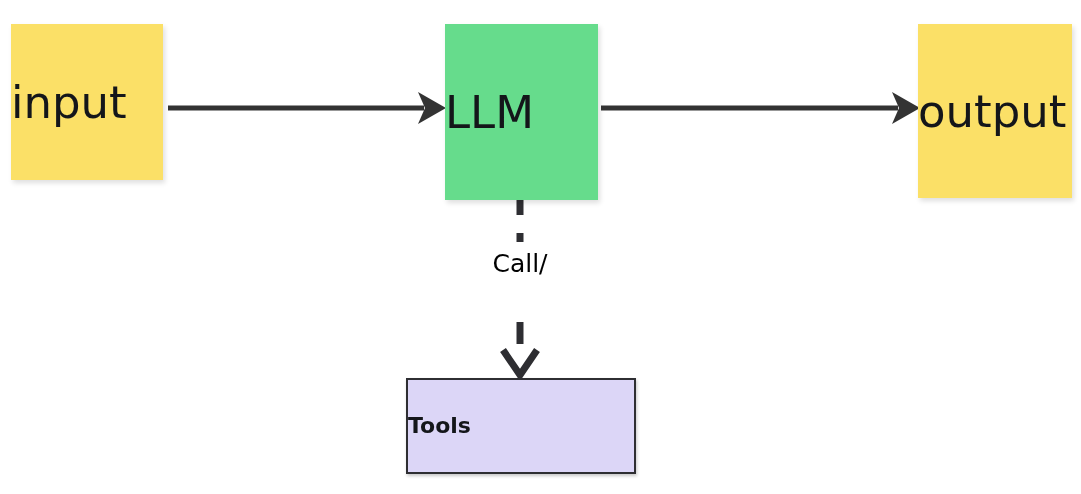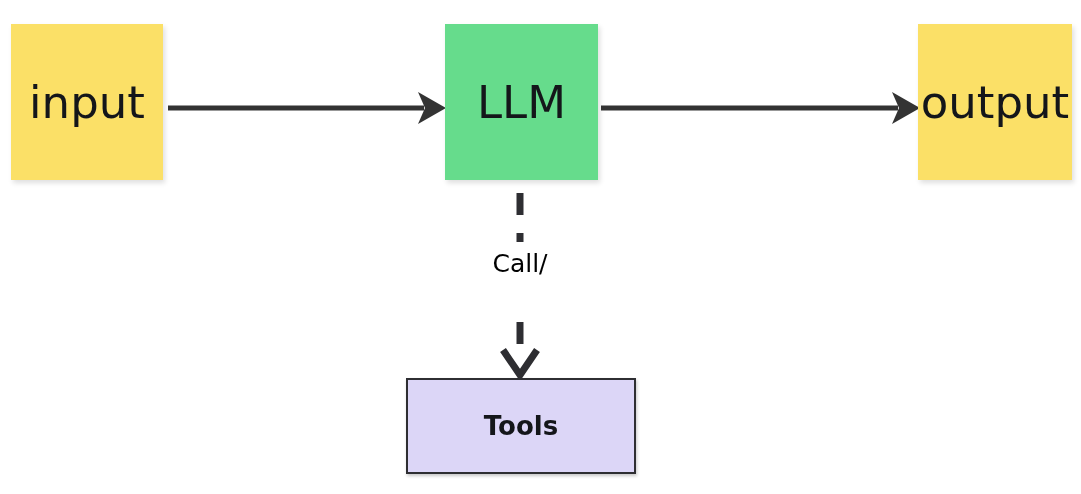--- a/index.html
+++ b/index.html
@@ -16,21 +16,21 @@
     height: 494px;
     background: #ffffff;
     overflow: hidden;
   }
 
   
   .node {
     position: absolute;
     display: flex;
     align-items: center;
-    justify-content: center;
+    justify-content: flex-start;
     box-sizing: border-box;
   }
 
   .node-input,
   .node-output {
     background: #fbe067;
     box-shadow: 2px 3px 5px rgba(0, 0, 0, 0.13);
   }
 
   .node-llm {
@@ -38,35 +38,35 @@
     box-shadow: 2px 3px 5px rgba(0, 0, 0, 0.13);
   }
 
   .node-tools {
     background: #dcd6f7;
     border: 2px solid #2e2e32;
     box-shadow: 1px 2px 3px rgba(0, 0, 0, 0.22);
   }
 
   .node-input  { left: 11px;  top: 24px;  width: 152px; height: 156px; }
-  .node-llm    { left: 445px; top: 24px;  width: 153px; height: 156px; }
-  .node-output { left: 918px; top: 24px;  width: 154px; height: 156px; }
+  .node-llm    { left: 445px; top: 24px;  width: 153px; height: 176px; }
+  .node-output { left: 918px; top: 24px;  width: 154px; height: 174px; }
   .node-tools  { left: 406px; top: 378px; width: 230px; height: 96px; }
 
   .node-label {
     color: #14161a;
     line-height: 1;
     white-space: nowrap;
   }
   .label-xl {
     font-size: 45px;
     font-weight: 400;
   }
   .label-bold {
-    font-size: 26px;
+    font-size: 22px;
     font-weight: 700;
   }
 
   
   .edge {
     position: absolute;
     left: 0;
     top: 0;
     width: 1081px;
     height: 494px;

